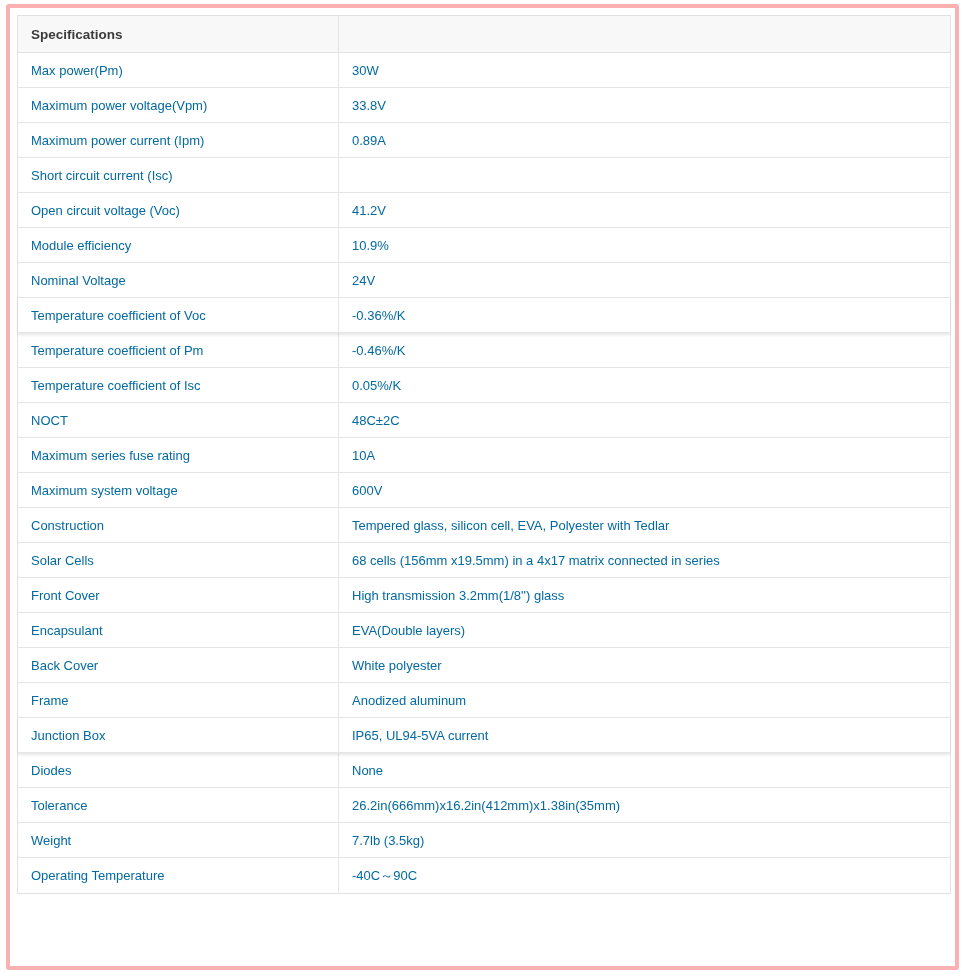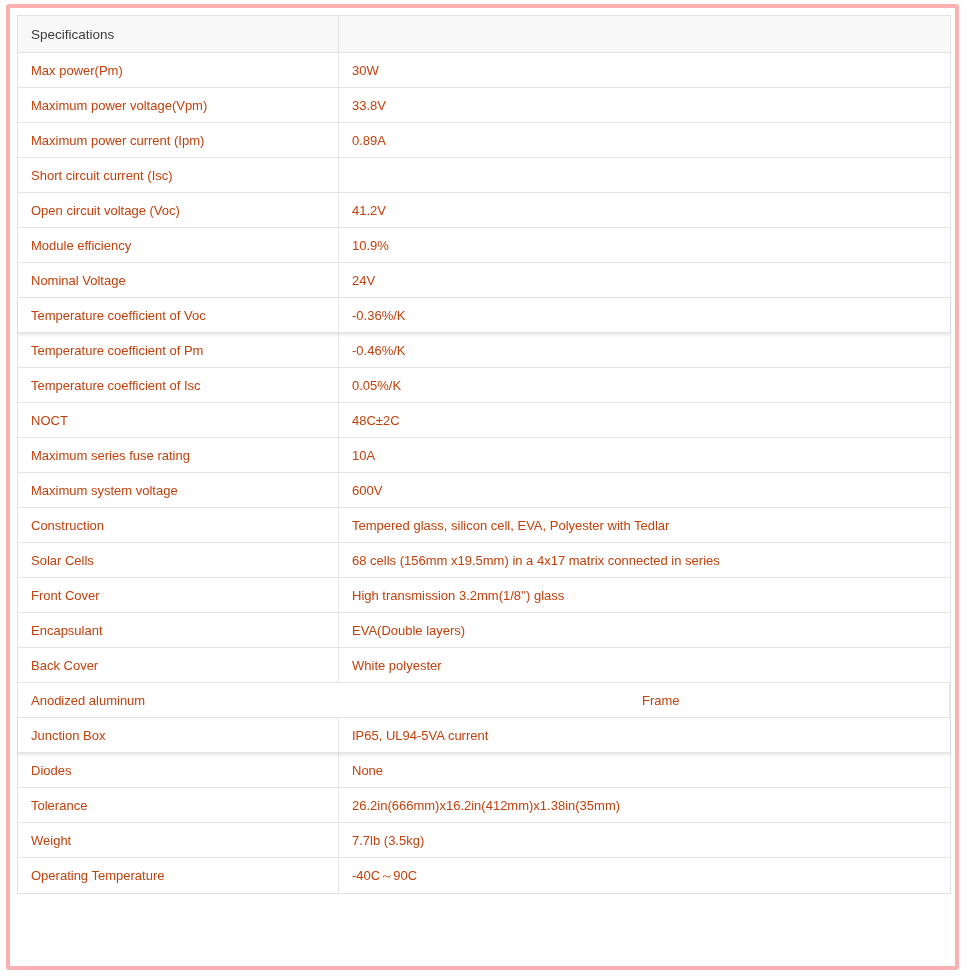--- a/index.html
+++ b/index.html
@@ -38,33 +38,33 @@
     height: 37px;
     background: #f8f8f8;
     border-bottom: 1px solid #e2e2e2;
   }
   .cell {
     display: flex;
     align-items: center;
     padding-left: 13px;
     padding-right: 8px;
     font-size: 13px;
-    color: #c2410c;
+    color: #0369a1;
     white-space: nowrap;
     overflow: hidden;
   }
   .cell.label {
     width: 321px;
     flex: none;
     border-right: 1px solid #e5e5e5;
   }
   .cell.value { flex: 1; }
   .header-row .cell {
     font-size: 13.5px;
-    font-weight: normal;
+    font-weight: bold;
     color: #3b3b3b;
   }
   .header-row .cell.label { border-right: 1px solid #e2e2e2; }
   
   .table-body .row:nth-child(8),
   .table-body .row:nth-child(20) {
     box-shadow: 0 2px 3px rgba(0,0,0,0.10);
     position: relative;
   }
 </style>
@@ -160,22 +160,22 @@
     <div class="cell label">Encapsulant</div>
     <div class="cell value">EVA(Double layers)</div>
   </div>
 
   <div class="row">
     <div class="cell label">Back Cover</div>
     <div class="cell value">White polyester</div>
   </div>
 
   <div class="row">
+    <div class="cell label">Frame</div>
     <div class="cell value">Anodized aluminum</div>
-    <div class="cell label">Frame</div>
   </div>
 
   <div class="row">
     <div class="cell label">Junction Box</div>
     <div class="cell value">IP65, UL94-5VA current</div>
   </div>
 
   <div class="row">
     <div class="cell label">Diodes</div>
     <div class="cell value">None</div>

